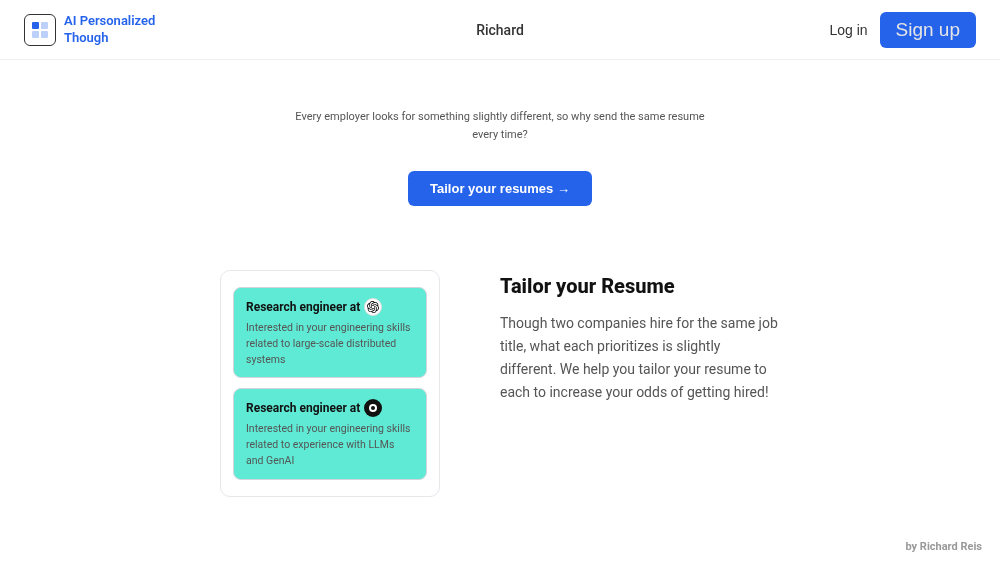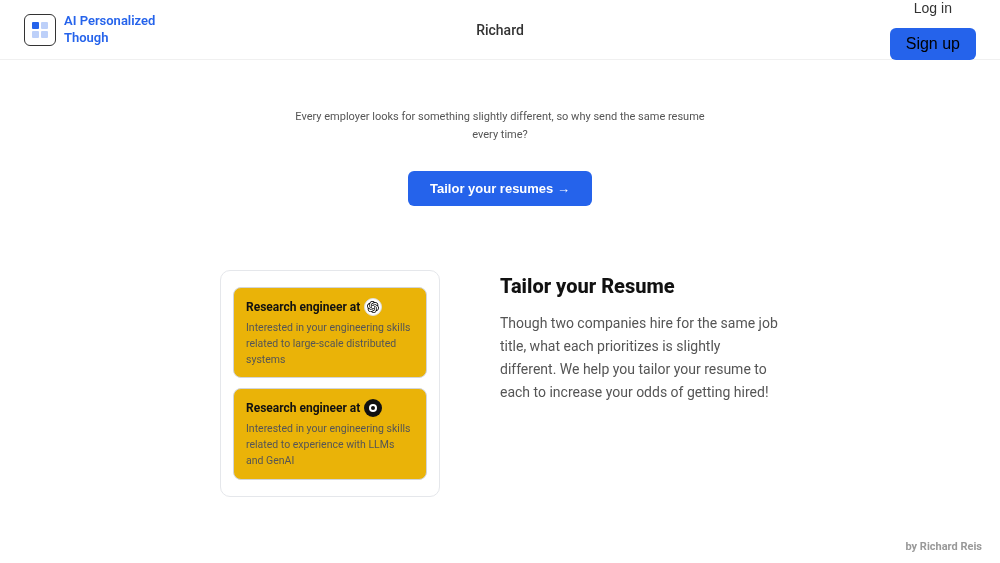--- a/index.html
+++ b/index.html
@@ -68,35 +68,34 @@
       font-size: 14px;
       color: #333;
       text-decoration: none;
       font-weight: 500;
     }
 
     .nav-actions {
       display: flex;
       align-items: center;
       gap: 12px;
-      flex-direction: column;
     }
 
     .btn-login {
       font-size: 14px;
       color: #333;
       background: none;
       border: none;
       cursor: pointer;
       font-weight: 500;
     }
 
     .btn-signup {
-      font-size: 16px;
-      color: #000000;
+      font-size: 19px;
+      color: #e5e5e5;
       background: #2563eb;
       border: none;
       border-radius: 6px;
       padding: 7px 16px;
       cursor: pointer;
       font-weight: 500;
     }
 
     
     .hero {
@@ -154,21 +153,21 @@
       display: flex;
       flex-direction: column;
       gap: 10px;
       width: 220px;
     }
 
     .job-card {
       border: 1px solid #d1d5db;
       border-radius: 8px;
       padding: 10px 12px;
-      background: #eab308;
+      background: #5eead4;
     }
 
     .job-card-title {
       font-size: 12px;
       font-weight: 700;
       color: #111;
       display: flex;
       align-items: center;
       gap: 4px;
       margin-bottom: 4px;

